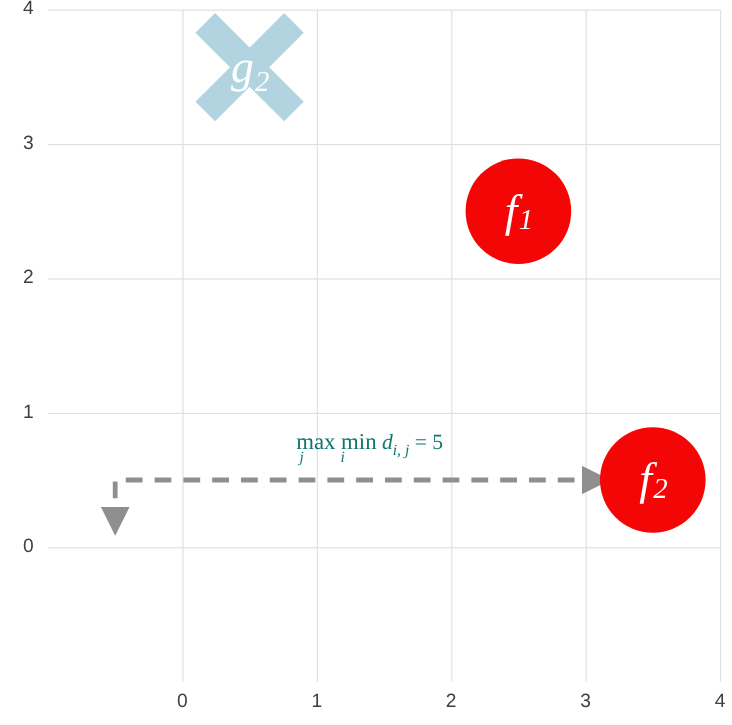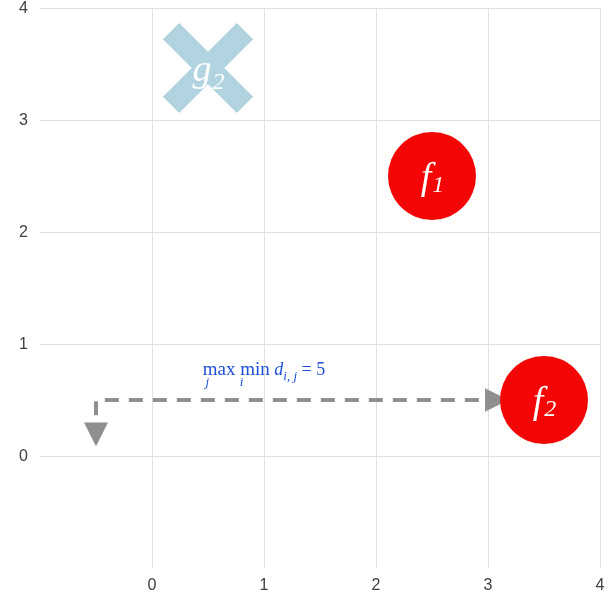--- a/index.html
+++ b/index.html
@@ -82,23 +82,24 @@
   }
   .cross-label .sub {
     font-size: 24px;
     position: relative;
     top: 8px;
     left: 1px;
   }
   .annotation {
     position: absolute;
     font-size: 18px;
-    color: #1d4ed8;
+    color: #0f766e;
     font-family: "Times New Roman", serif;
     white-space: nowrap;
+    margin-left: 44px;
   }
   .annotation .op {
     font-style: normal;
     font-size: 19px;
   }
   .annotation .sub {
     font-size: 13px;
     font-style: italic;
     position: relative;
     top: 11px;
@@ -150,21 +151,21 @@
         <path d="M 56 431.2 L 56 392 L 461.44000000000005 392" fill="none" stroke="#8f8f8f" stroke-width="4" stroke-dasharray="14 10" stroke-linecap="butt" marker-start="url(#arrowStart)" marker-end="url(#arrowEnd)"></path>
       </svg>
       <div class="marker circle-marker" style="left: 392px; top: 168px; width: 88px; height: 88px;">
         <span class="base">f</span>
         <span class="sub">1</span>
       </div>
       <div class="marker circle-marker" style="left: 504px; top: 392px; width: 88px; height: 88px;">
         <span class="base">f</span>
         <span class="sub">2</span>
       </div>
-      <div class="marker cross-marker" style="left: 168px; top: 60px; width: 96px; height: 96px;">
+      <div class="marker cross-marker" style="left: 168px; top: 48px; width: 96px; height: 96px;">
         <svg width="96" height="96" viewBox="0 0 100 100">
           <path d="M20 3 L50 33 L80 3 L97 20 L67 50 L97 80 L80 97 L50 67 L20 97 L3 80 L33 50 L3 20 Z" fill="#b2d4e1"></path>
         </svg>
         <div class="cross-label"><span class="base">g</span><span class="sub">2</span></div>
       </div>
       <div class="annotation" style="left: 224px; top: 360.64px; transform: translate(-50%, -50%);"><span class="op">max</span><span class="sub">j</span><span class="op"> min</span><span class="sub">i</span> <span class="di">d</span><span class="disub">i, j</span><span class="eq"> = 5</span></div>
     </div>
 <div class="tick-label-x" style="left: 152px; top: 576px;">0</div>
     <div class="tick-label-x" style="left: 264px; top: 576px;">1</div>
     <div class="tick-label-x" style="left: 376px; top: 576px;">2</div>

